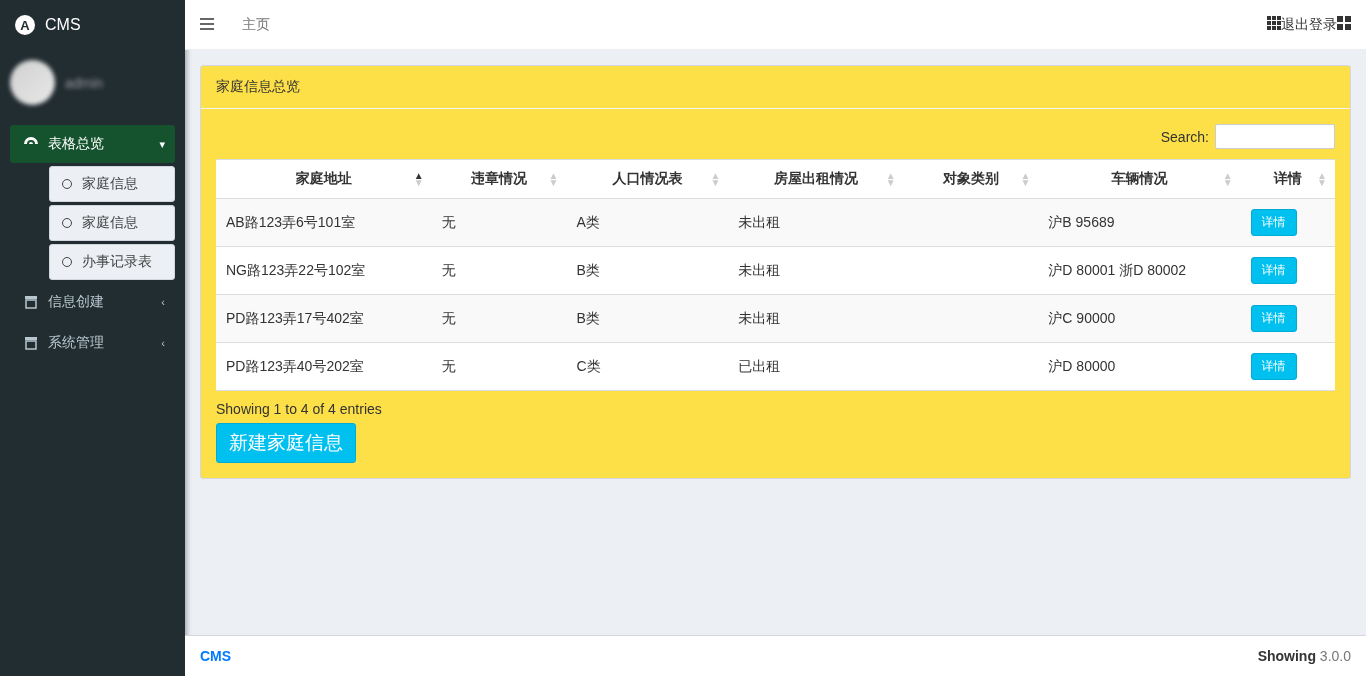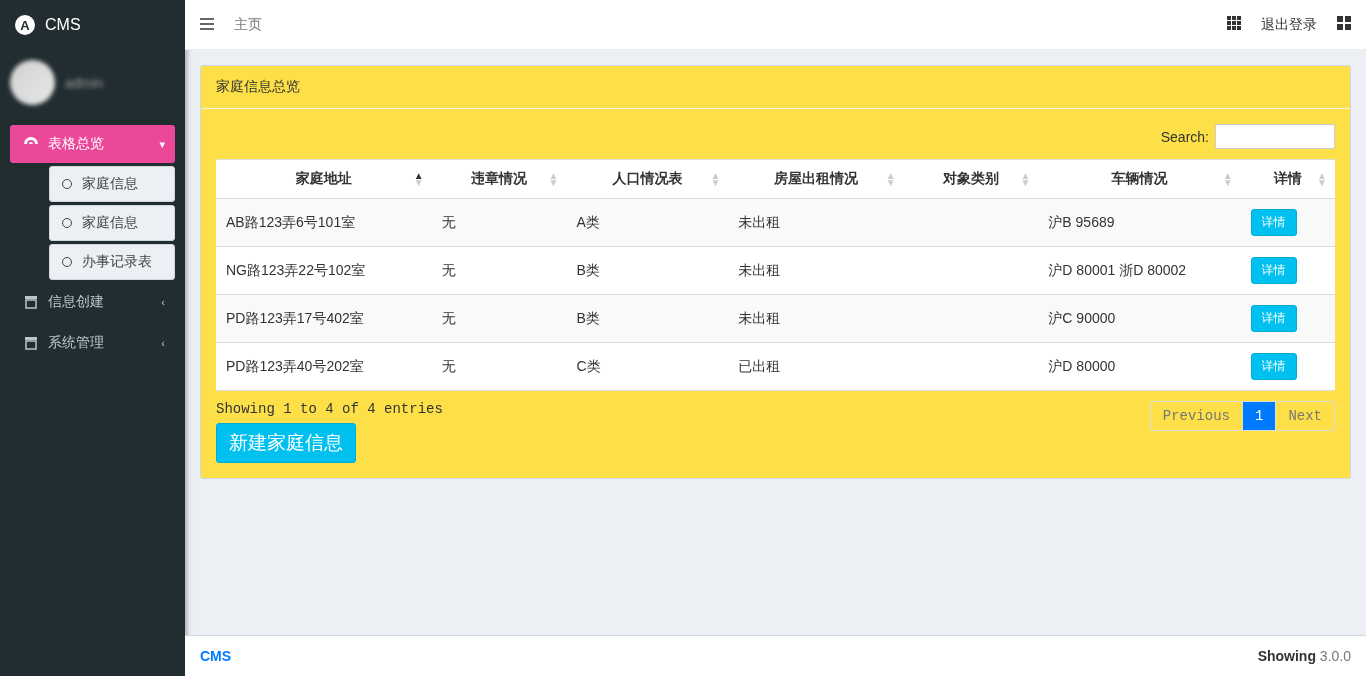--- a/index.html
+++ b/index.html
@@ -12,32 +12,32 @@
     .sidebar-brand { height: 50px; display: flex; align-items: center; padding: 0 15px; background: #222d32; color: #fff; }
     .sidebar-brand .brand-icon { width: 20px; height: 20px; background: #fff; border-radius: 50%; display: inline-flex; align-items: center; justify-content: center; color: #222d32; font-weight: bold; font-size: 13px; margin-right: 10px; }
     .sidebar-brand .brand-text { color: #fff; font-size: 16px; }
     .user-panel { padding: 10px; display: flex; align-items: center; }
     .user-panel .avatar { width: 45px; height: 45px; border-radius: 50%; background: linear-gradient(135deg, #d0d0d0, #e8e8e8); filter: blur(2px); margin-right: 10px; }
     .user-panel .user-name { color: #999; filter: blur(2px); font-size: 14px; }
     
     .sidebar-menu { list-style: none; padding: 10px; }
     .sidebar-menu > li { margin-bottom: 3px; }
     .sidebar-menu > li > a { display: flex; align-items: center; padding: 10px 12px; color: #b8c7ce; text-decoration: none; border-radius: 3px; position: relative; }
-    .sidebar-menu > li.active > a { background: #ec4899; color: #fff; }
+    .sidebar-menu > li.active > a { background: #14532d; color: #fff; }
     .sidebar-menu > li > a .menu-icon { width: 18px; margin-right: 8px; display: inline-flex; align-items: center; justify-content: center; }
     .sidebar-menu > li > a .chevron { position: absolute; right: 10px; font-size: 11px; }
     .sidebar-menu .submenu { list-style: none; margin-left: 39px; }
     .sidebar-menu .submenu li a { display: flex; align-items: center; padding: 8px 12px; background: #ecf0f5; color: #444; text-decoration: none; border-radius: 3px; margin-top: 3px; border: 1px solid #d2d6de; }
     .sidebar-menu .submenu li a .circle { width: 10px; height: 10px; border: 1.5px solid #444; border-radius: 50%; margin-right: 10px; flex-shrink: 0; }
     
     
     .main { flex: 1; display: flex; flex-direction: column; }
     .topbar { height: 50px; background: #fff; border-bottom: 1px solid #eee; display: flex; align-items: center; padding: 0 15px; justify-content: space-between; }
-    .topbar-left { display: flex; align-items: center; gap: 20px; }
-    .topbar-right { display: flex; align-items: center; gap: 20px; color: #333; }
+    .topbar-left { display: flex; align-items: center; gap: 28px; }
+    .topbar-right { display: flex; align-items: center; color: #333; }
     .hamburger { cursor: pointer; color: #333; }
     .breadcrumb-text { color: #777; }
     
     .content { padding: 15px; flex: 1; }
     .box { background: #fde047; border: 1px solid #d2d6de; border-radius: 3px; }
     .box-header { padding: 12px 15px; border-bottom: 1px solid #f4f4f4; }
     .box-body { padding: 15px; }
     
     .search-row { display: flex; justify-content: flex-end; margin-bottom: 10px; align-items: center; }
     .search-row label { font-weight: normal; }
@@ -47,21 +47,21 @@
     table.data-table th, table.data-table td { padding: 10px 10px; text-align: left; border-top: 1px solid #ddd; border-bottom: 1px solid #ddd; }
     table.data-table th { font-weight: bold; background: #fff; position: relative; text-align: center; }
     table.data-table th .sort { position: absolute; right: 8px; top: 50%; transform: translateY(-50%); font-size: 10px; color: #ccc; line-height: 7px; }
     table.data-table th .sort .up.active { color: #333; }
     table.data-table tbody tr:nth-child(odd) { background: #f9f9f9; }
     table.data-table tbody tr:nth-child(even) { background: #fff; }
     
     .btn-info { display: inline-block; background: #00c0ef; color: #fff; padding: 4px 10px; border-radius: 3px; border: 1px solid #00acd6; cursor: pointer; font-size: 12px; }
     .btn-info.large { padding: 6px 12px; font-size: 19px; }
     
-    .table-footer { display: flex; justify-content: space-between; align-items: flex-start; margin-top: 10px; font-family: Liberation Mono, monospace; }
+    .table-footer { display: flex; justify-content: space-between; align-items: flex-start; margin-top: 10px; }
     .table-footer-left { }
     .table-footer-right { }
     .pagination { display: flex; list-style: none; gap: 0; }
     .pagination li { border: 1px solid #ddd; }
     .pagination li a { display: block; padding: 6px 12px; color: #777; text-decoration: none; }
     .pagination li.active a { background: #007bff; color: #fff; border-color: #007bff; }
     .pagination li:first-child { border-radius: 3px 0 0 3px; }
     .pagination li:last-child { border-radius: 0 3px 3px 0; }
     .pagination li + li { border-left: none; }
     
@@ -241,33 +241,20 @@
   </tr>
               </tbody>
           </table>
           <div class="table-footer">
             <div class="table-footer-left">
               <div>Showing 1 to 4 of 4 entries</div>
               <div style="margin-top:6px;">
                 <span class="btn-info large">新建家庭信息</span>
               </div>
             </div>
-            <div class="table-footer-right">
-              <ul class="pagination">
-                <li>
-                    <a>Previous</a>
-                  </li>
-                <li class="active">
-                    <a>1</a>
-                  </li>
-                <li>
-                    <a>Next</a>
-                  </li>
-              </ul>
-            </div>
           </div>
         </div>
       </div>
     </div>
 
     <div class="footer">
       <span class="brand">CMS</span>
       <span class="version"><b>Showing</b> <span>3.0.0</span></span>
     </div>
   </div>

